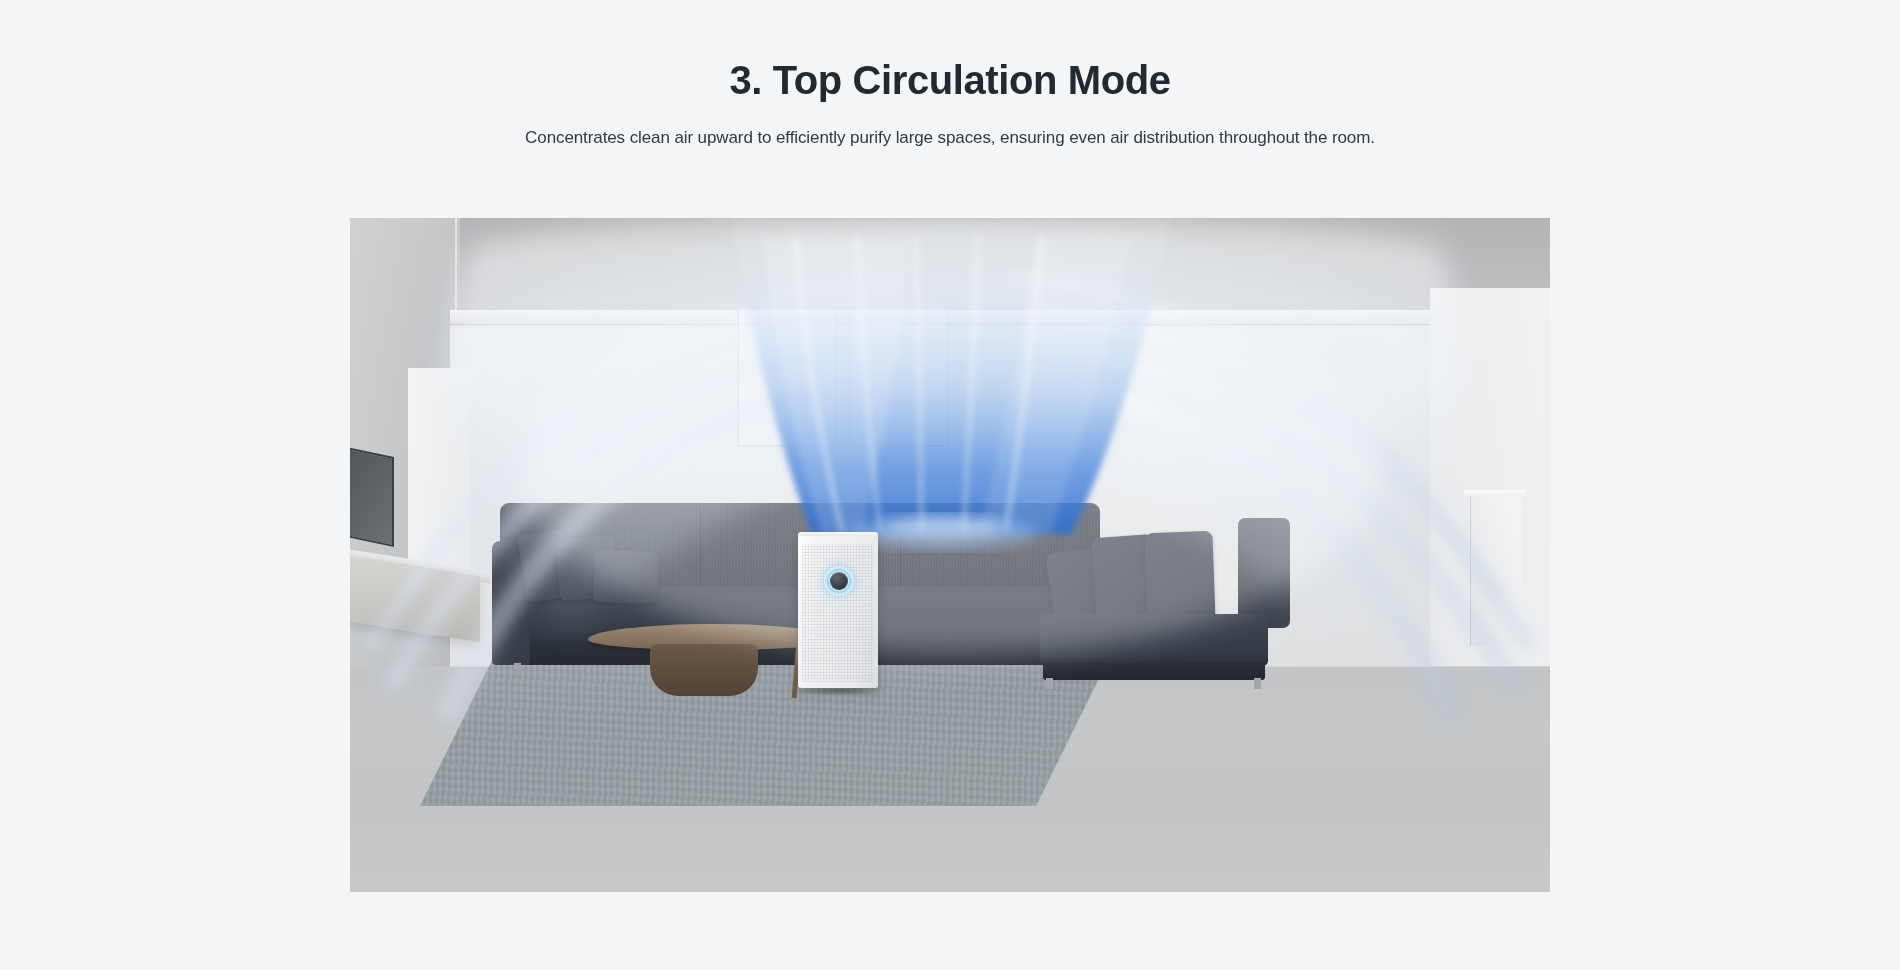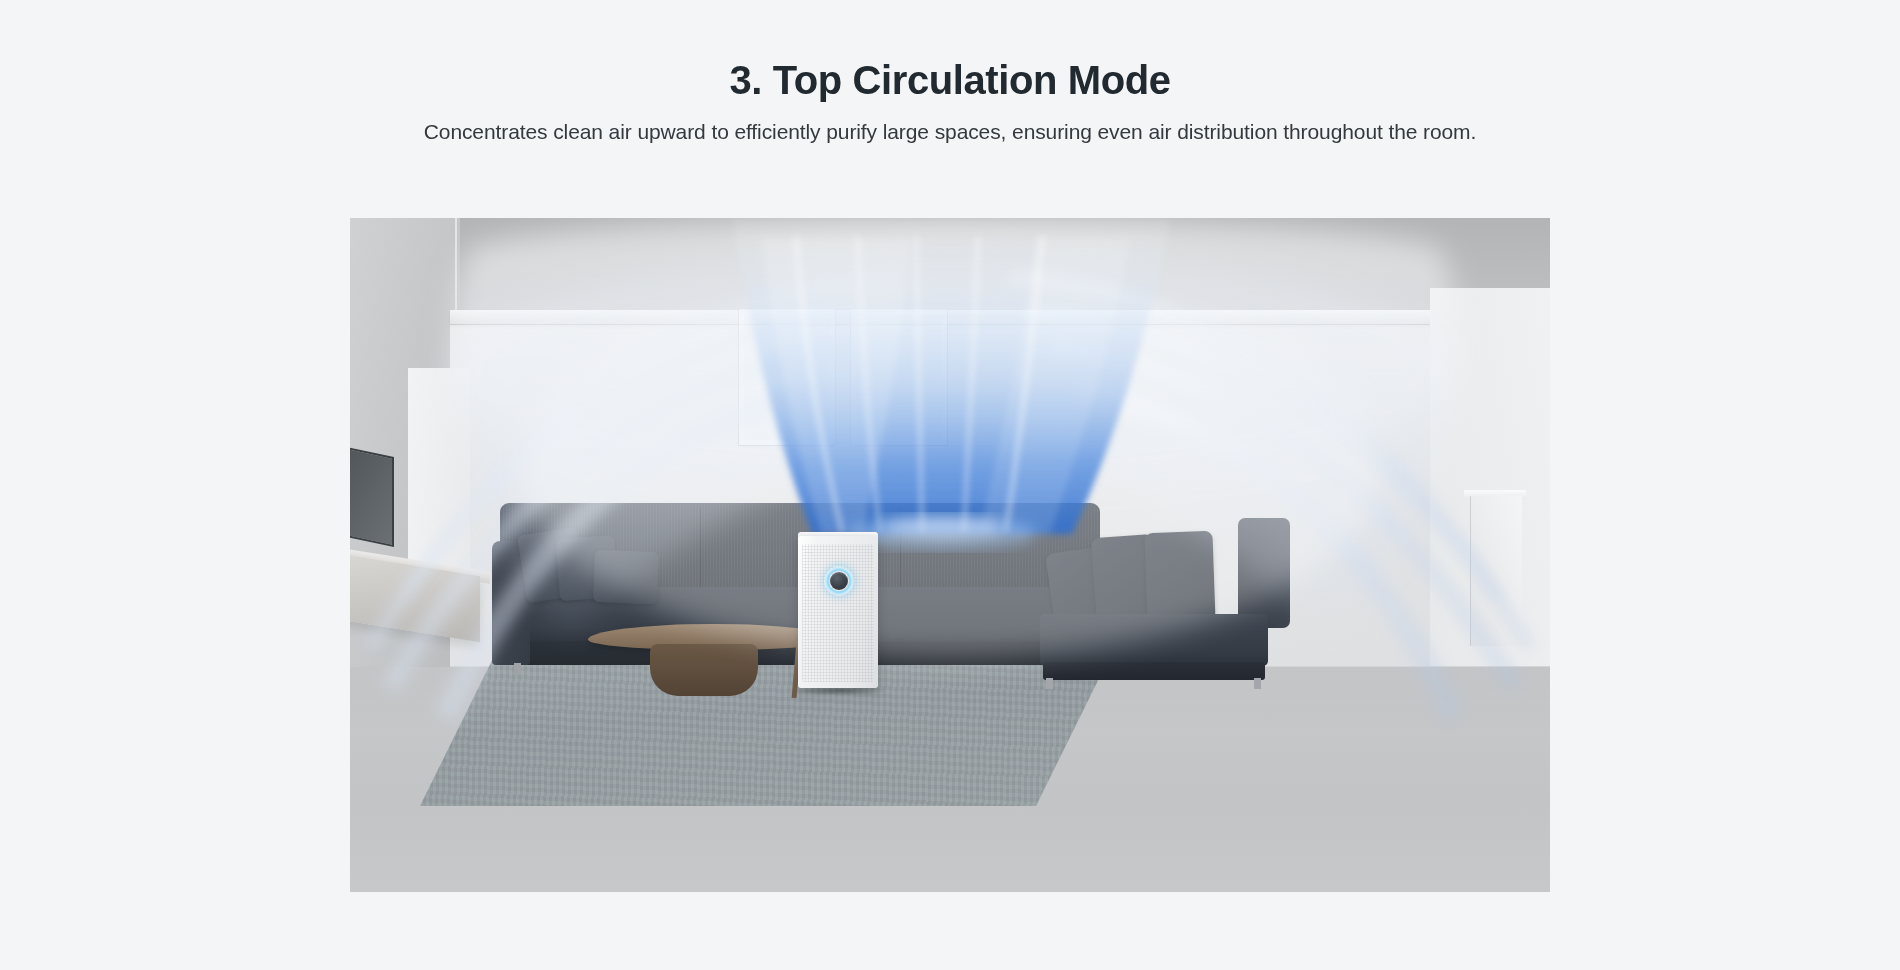--- a/index.html
+++ b/index.html
@@ -19,22 +19,22 @@
   .header { width:100%; text-align:center; padding-top:58px; }
   .title {
     font-size:40px;
     font-weight:700;
     letter-spacing:-0.4px;
     color:#222a31;
     line-height:1.1;
     font-family:"Liberation Sans", sans-serif;
   }
   .subtitle {
-    margin-top:18px;
-    font-size:21px;
+    margin-top:26px;
+    font-size:17px;
     font-weight:400;
     color:#33393f;
     letter-spacing:-0.1px;
   }
 
   
   .scene-wrap {
     position:absolute;
     left:350px; top:218px;
     width:1200px; height:674px;

